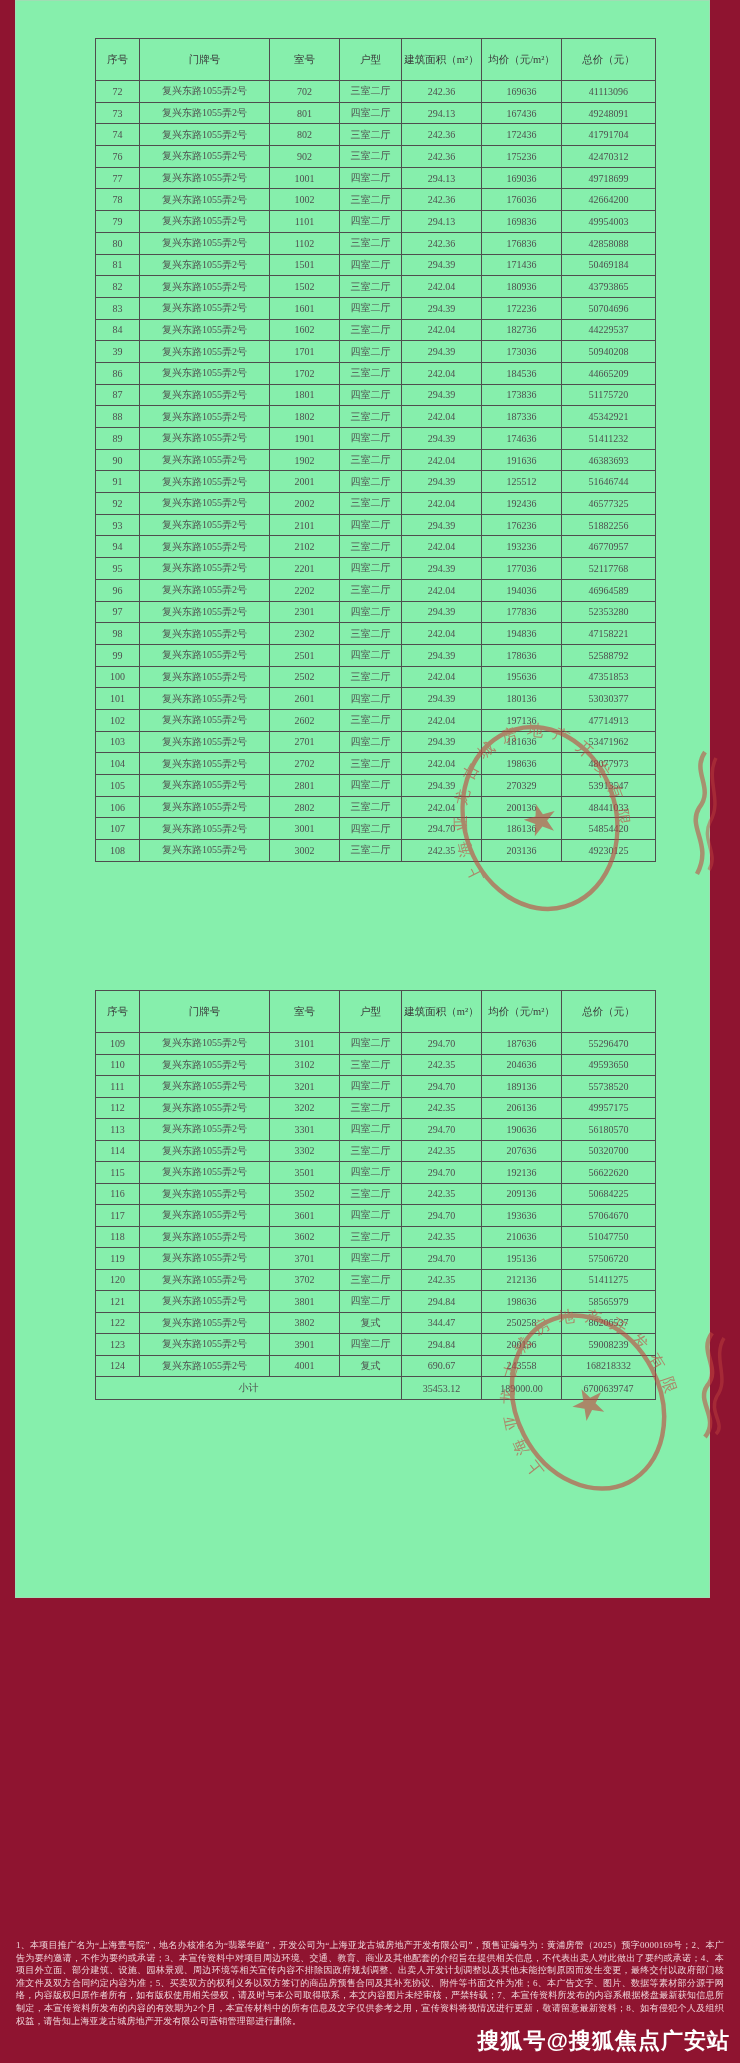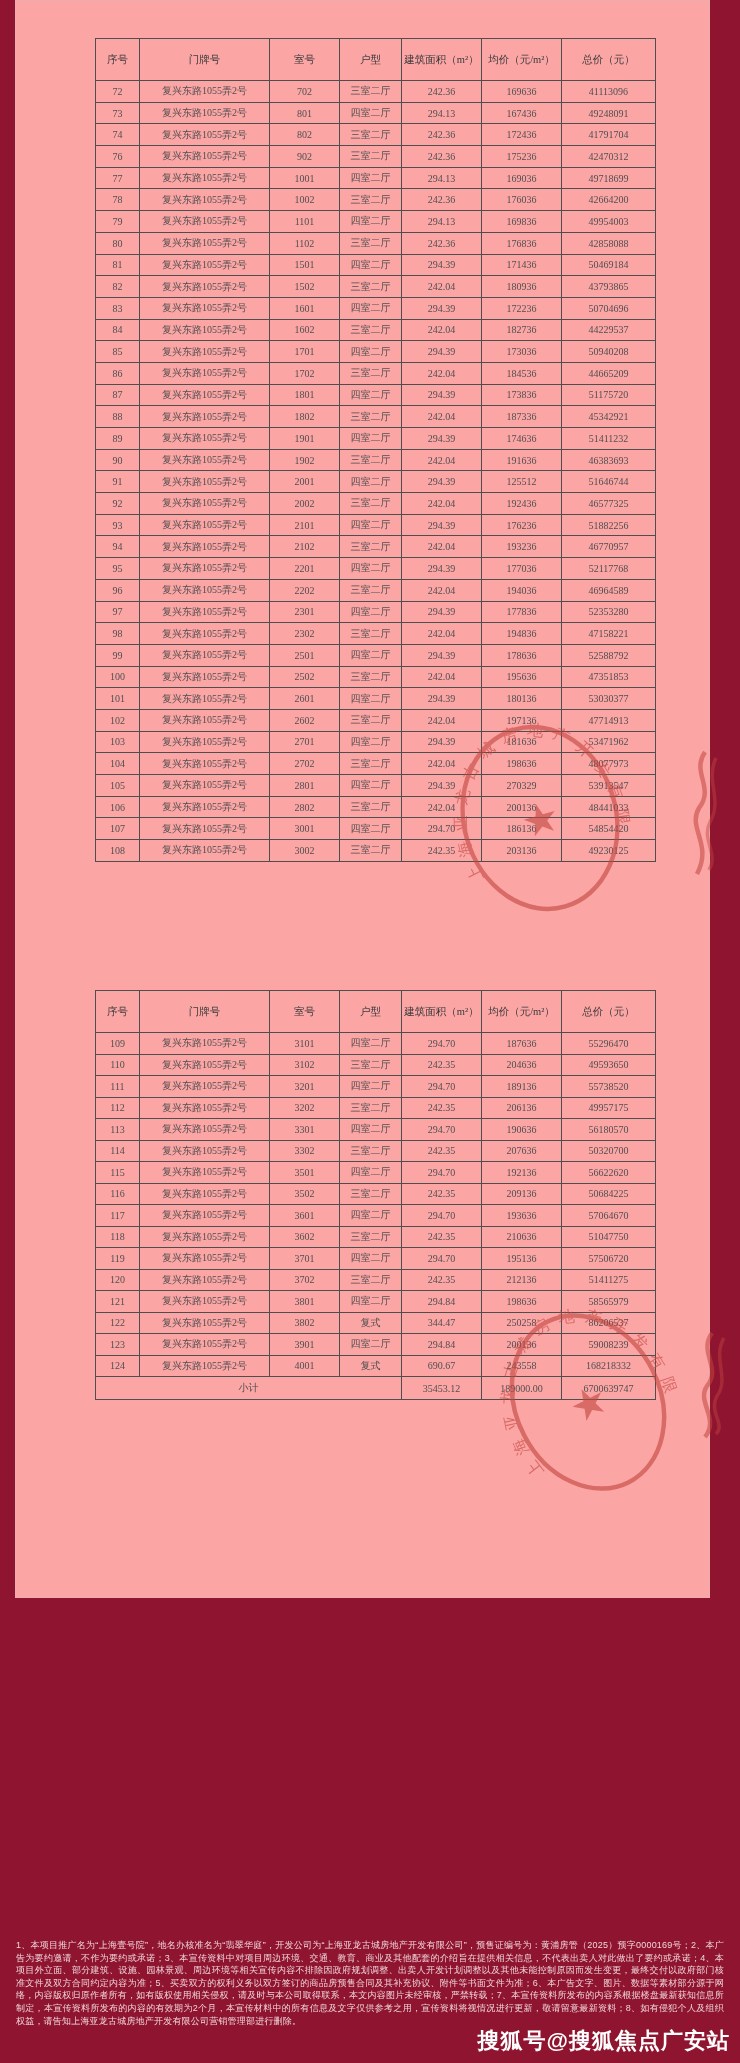--- a/index.html
+++ b/index.html
@@ -1,20 +1,20 @@
 <!DOCTYPE html>
 <html><head>
 <meta charset="utf-8">
 <style>
   html,body{margin:0;padding:0;}
   body{width:740px;height:2063px;position:relative;background:#8f1430;
        font-family:"Liberation Serif","DejaVu Serif",serif;overflow:hidden;}
   .canvas{position:absolute;inset:0;overflow:hidden;}
   .page{position:absolute;left:15px;top:0;width:695px;height:1598px;
-        background:#fca5a5;box-shadow:inset 0 0 0 1px rgba(210,190,195,.35);}
+        background:#86efac;box-shadow:inset 0 0 0 1px rgba(210,190,195,.35);}
   table.t{position:absolute;left:80px;width:560px;border-collapse:collapse;table-layout:fixed;}
   .t1{top:38px;}
   .t2{top:990px;}
   .t col:nth-child(1){width:44px;}
   .t col:nth-child(2){width:130px;}
   .t col:nth-child(3){width:70px;}
   .t col:nth-child(4){width:62px;}
   .t col:nth-child(5){width:80px;}
   .t col:nth-child(6){width:80px;}
   .t col:nth-child(7){width:94px;}
@@ -25,21 +25,21 @@
   .t2 tbody td{height:20.5px;}
   tr.subtotal td{height:22px;}
   .stamp{position:absolute;opacity:.6;pointer-events:none;}
   .s1{left:425px;top:708px;transform:rotate(-16deg);}
   .s2{left:473px;top:1292px;transform:rotate(-27deg);}
   .edge{position:absolute;opacity:.55;pointer-events:none;}
   .e1{left:683px;top:748px;}
   .e2{left:692px;top:1330px;}
   .disclaimer{position:absolute;left:16px;top:1939px;width:708px;color:#f4dfe2;
         font-size:9px;line-height:12.6px;text-align:justify;letter-spacing:.2px;
-        font-family:Liberation Sans, sans-serif;opacity:.95;}
+        font-family:Liberation Serif, serif;opacity:.95;}
   .watermark{position:absolute;right:10px;top:2026px;color:#ffffff;font-size:22px;
         font-weight:bold;letter-spacing:1px;
         font-family:"Liberation Sans","DejaVu Sans",sans-serif;}
 </style>
 </head>
 <body>
 
 <div class="canvas">
 
   <div class="page">
@@ -168,21 +168,21 @@
           <tr>
             <td>84</td>
             <td>复兴东路1055弄2号</td>
             <td>1602</td>
             <td>三室二厅</td>
             <td>242.04</td>
             <td>182736</td>
             <td>44229537</td>
           </tr>
           <tr>
-            <td>85</td>
+            <td>39</td>
             <td>复兴东路1055弄2号</td>
             <td>1701</td>
             <td>四室二厅</td>
             <td>294.39</td>
             <td>173036</td>
             <td>50940208</td>
           </tr>
           <tr>
             <td>86</td>
             <td>复兴东路1055弄2号</td>

